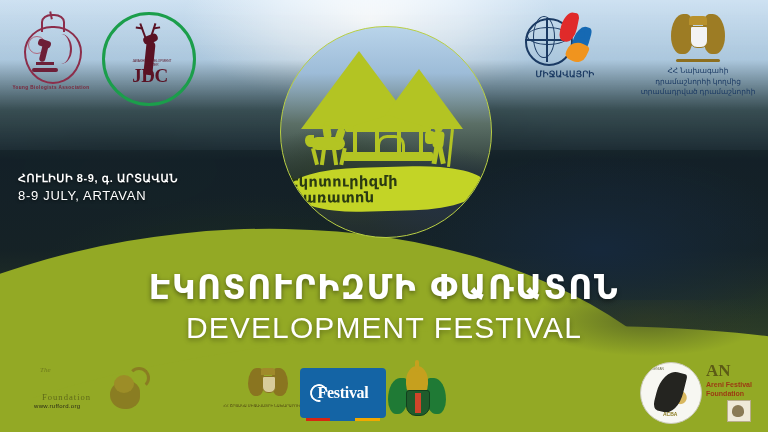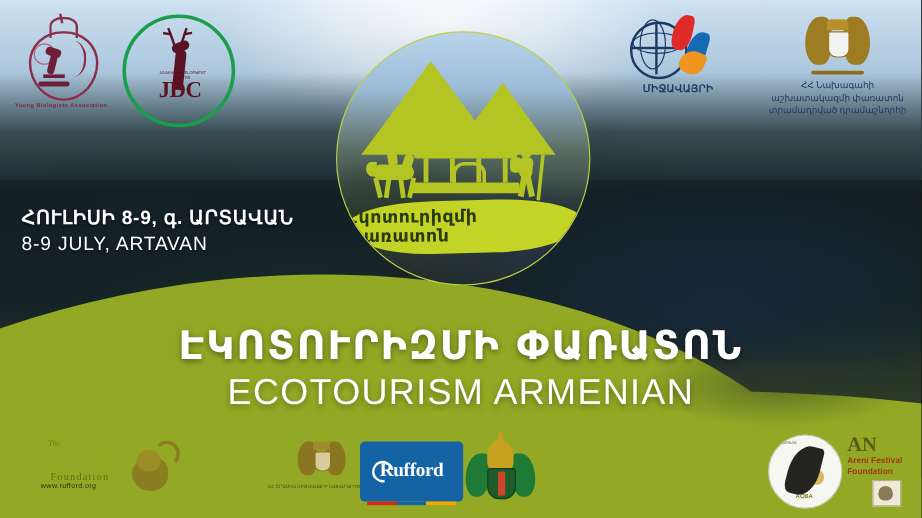--- a/index.html
+++ b/index.html
@@ -133,22 +133,22 @@
   .coa .arms .shield{position:absolute;left:20px;top:14px;width:16px;height:20px;background:#f3f3f3;border:1.2px solid #9a7a22;border-radius:2px 2px 7px 7px;}
   .coa .arms .eagleL,.coa .arms .eagleR{position:absolute;top:2px;width:22px;height:40px;background:#9d7c24;border-radius:55% 30% 40% 45%;}
   .coa .arms .eagleL{left:1px;}
   .coa .arms .eagleR{right:1px;transform:scaleX(-1);}
   .coa .arms .crown{position:absolute;left:19px;top:4px;width:18px;height:9px;background:#b8912c;border-radius:4px 4px 0 0;}
   .coa .arms .sword{position:absolute;left:6px;bottom:2px;width:44px;height:3px;background:#8d6f1f;border-radius:2px;}
   .coa .lbl{font-size:7.4px;color:#1b3a63;line-height:10.6px;margin-top:2px;font-family:"Liberation Serif",serif;}
 
   
   .date-block{position:absolute;left:18px;top:172px;color:#ffffff;}
-  .date-hy{font-size:16px;font-weight:bold;letter-spacing:.6px;white-space:nowrap;text-shadow:0 1px 3px rgba(0,0,0,.6);}
-  .date-en{font-size:16px;letter-spacing:.7px;margin-top:3px;text-shadow:0 1px 3px rgba(0,0,0,.6);}
+  .date-hy{font-size:11px;font-weight:bold;letter-spacing:.6px;white-space:nowrap;text-shadow:0 1px 3px rgba(0,0,0,.6);}
+  .date-en{font-size:13px;letter-spacing:.7px;margin-top:3px;text-shadow:0 1px 3px rgba(0,0,0,.6);}
 
   
   .emblem{position:absolute;left:280px;top:26px;width:212px;height:212px;}
   .emblem .circle{position:absolute;inset:0;border:1.6px solid #b9cf44;border-radius:50%;overflow:hidden;
     background:
       radial-gradient(ellipse 130px 70px at 60px 150px,#2c3a2c 0%,rgba(44,58,44,0) 72%),
       radial-gradient(ellipse 120px 70px at 160px 170px,#243042 0%,rgba(36,48,66,0) 72%),
       linear-gradient(to bottom,#b9d4ea 0%,#9dbcd8 22%,#5b6f66 46%,#2b3a36 70%,#222d2e 100%);
   }
   .emblem .peaks{position:absolute;left:14px;top:22px;width:184px;height:80px;}
@@ -333,21 +333,21 @@
     <div class="logo coa">
       <div class="arms">
         <div class="eagleL"></div>
           <div class="eagleR"></div>
         <div class="crown"></div>
           <div class="shield"></div>
           <div class="sword"></div>
       </div>
       <div class="lbl">
         <div>ՀՀ Նախագահի</div>
-        <div>աշխատակազմի փառատոն</div>
+        <div>դրամաշնորհի կողմից</div>
         <div>տրամադրված դրամաշնորհի</div>
       </div>
     </div>
 
   </div>
 
   <div class="date-block">
     <div class="date-hy">ՀՈՒԼԻՍԻ 8-9, գ. ԱՐՏԱՎԱՆ</div>
     <div class="date-en">8-9 JULY, ARTAVAN</div>
   </div>
@@ -391,21 +391,21 @@
           <div class="lg2"></div>
       </div>
       <div class="ribbon">
         <span class="ribbon-text">Էկոտուրիզմի փառատոն</span>
       </div>
     </div>
   </div>
 
   <div class="titles">
     <div class="title-hy">ԷԿՈՏՈՒՐԻԶՄԻ ՓԱՌԱՏՈՆ</div>
-    <div class="title-en">ECOTOURISM ARMENIAN</div>
+    <div class="title-en">DEVELOPMENT FESTIVAL</div>
   </div>
 
   <div class="sponsors">
 
     <div class="sp rufford">
       <div class="the">The</div>
       <div class="found">Foundation</div>
       <div class="url">www.rufford.org</div>
       <div class="tiger">
         <div class="tail"></div>
@@ -420,21 +420,21 @@
         <div class="eL"></div>
           <div class="eR"></div>
           <div class="cr"></div>
           <div class="sh"></div>
       </div>
       <div class="lbl">ՀՀ ՇՐՋԱԿԱ ՄԻՋԱՎԱՅՐԻ ՆԱԽԱՐԱՐՈՒԹՅՈՒՆ</div>
     </div>
 
     <div class="sp armenia">
       <div class="swirl"></div>
-      <div class="am">Rufford</div>
+      <div class="am">Festival</div>
     </div>
     <div class="armenia-stripe"></div>
 
     <div class="sp scouts">
       <div class="w1"></div>
         <div class="w2"></div>
       <div class="fleur"></div>
       <div class="shield"></div>
     </div>
 

